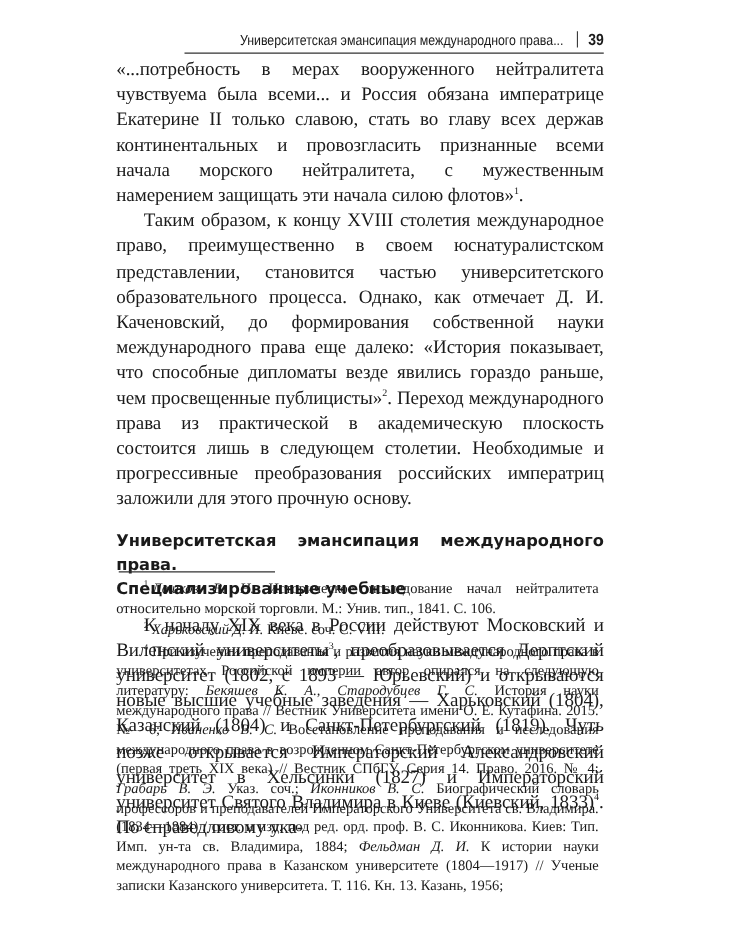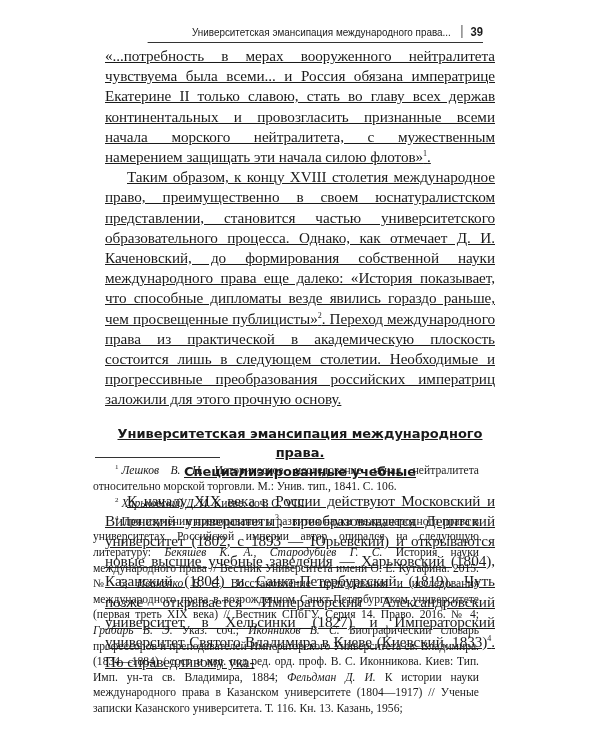--- a/index.html
+++ b/index.html
@@ -8,30 +8,30 @@
   .running-head {
     position: absolute; top: 24px; left: 0; width: 390px; height: 18px;
     border-bottom: 1px solid #333;
     font-family: "Liberation Sans", sans-serif; font-size: 11.5px;
     text-align: right; line-height: 16px;
     transform: scaleX(0.86); transform-origin: right center;
   }
   .running-head .sep { display: inline-block; width: 1px; height: 13px; background: #333; margin: 0 10px 0 12px; vertical-align: -2px; }
   .running-head .pageno { font-weight: bold; font-size: 13px; }
   .body-text {
-    position: absolute; top: 46px; left: 12px; width: 390px;
+    position: absolute; top: 46px; left: 0; width: 390px;
     font-family: "Liberation Serif", serif; font-size: 15.2px; line-height: 20.2px;
-    text-align: justify; letter-spacing: -0.05px; text-decoration: underline;
+    text-align: justify; letter-spacing: -0.05px;
   }
   .body-text p { margin: 0; }
   .body-text p.indent { text-indent: 22px; }
   sup { font-size: 8px; line-height: 0; vertical-align: 6px; }
   .section-heading {
     font-family: "DejaVu Sans", sans-serif; font-weight: bold; font-size: 13px;
-    line-height: 19px; text-align: center; margin: 14px 0 10px 0;
+    line-height: 19px; margin: 14px 0 10px 0;
   }
   .fn-rule { position: absolute; top: 457px; left: 2px; width: 125px; height: 1px; background: #333; }
   .footnotes {
     position: absolute; top: 463px; left: 0; width: 390px;
     font-family: "Liberation Serif", serif; font-size: 11.6px; line-height: 15.6px;
     text-align: justify;
   }
   .footnotes p { margin: 0 4px 2px 0; text-indent: 22px; }
   .footnotes sup { font-size: 7px; vertical-align: 5px; margin-right: 3px; }
   .footnotes i { font-style: italic; }

